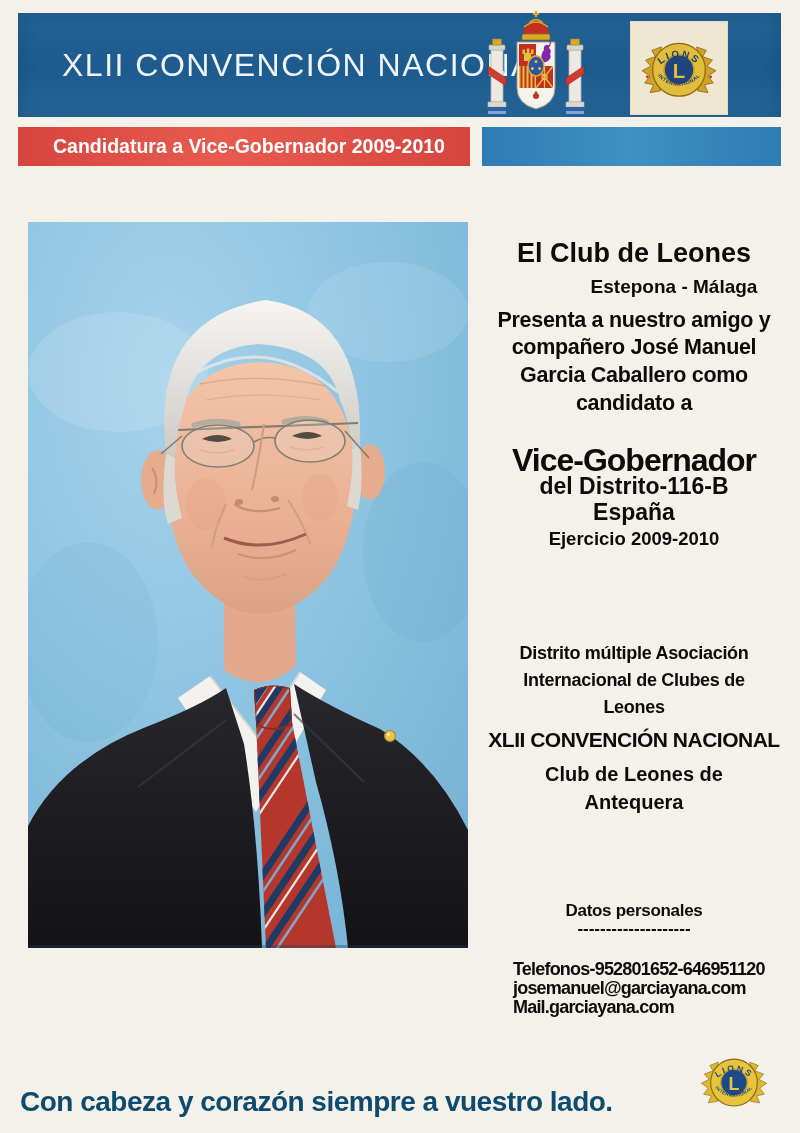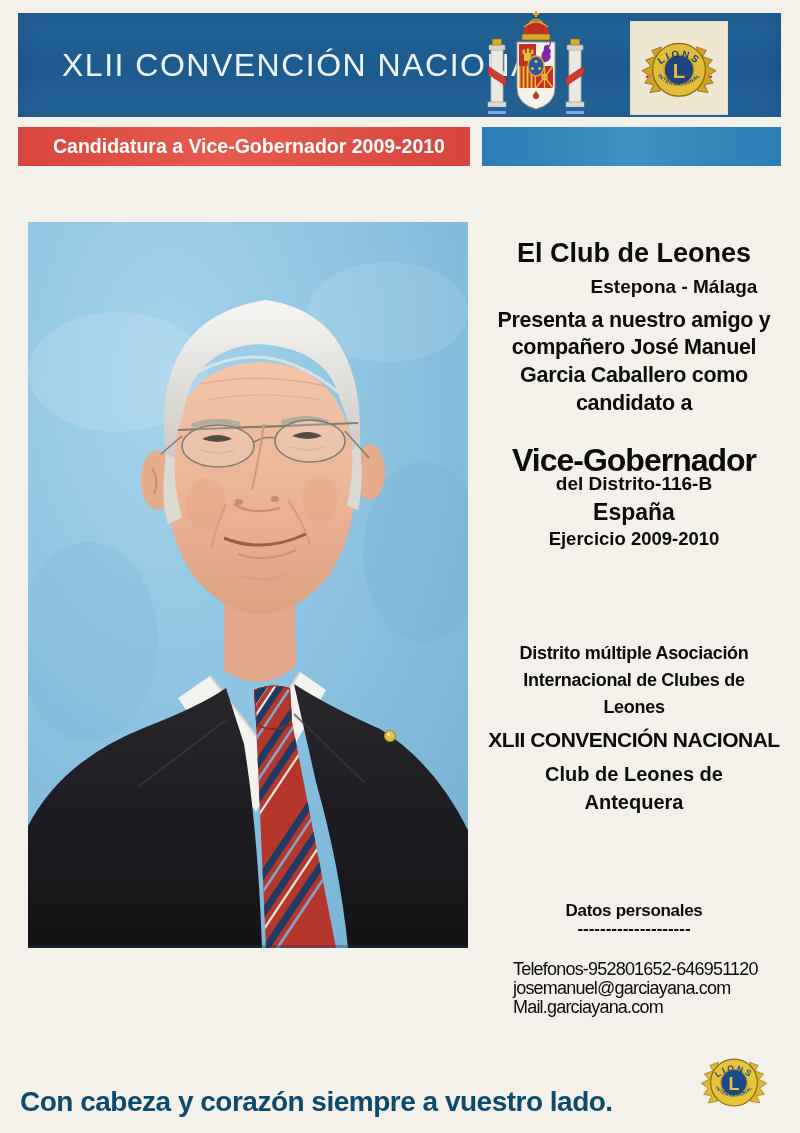--- a/index.html
+++ b/index.html
@@ -31,32 +31,32 @@
   
   .rc{position:absolute;left:468px;top:222px;width:332px;height:890px;}
   .rc .c{position:absolute;left:0;width:100%;text-align:center;font-weight:700;white-space:nowrap;}
   .t-club{top:16px;font-size:27px;}
   .t-loc{top:54px;font-size:19px;padding-left:40px;}
   .t-p0{top:86px;font-size:21.5px;letter-spacing:-0.3px;}
   .t-p1{top:113px;font-size:21.5px;letter-spacing:-0.3px;}
   .t-p2{top:141px;font-size:21.5px;letter-spacing:-0.3px;}
   .t-p3{top:169px;font-size:21.5px;letter-spacing:-0.3px;}
   .t-pos{top:188px;font-size:32px;letter-spacing:-1px;margin-top:32px;}
-  .t-d0{top:251px;font-size:19px;}
+  .t-d0{top:251px;font-size:23px;}
   .t-d1{top:277px;font-size:23px;}
   .t-d2{top:306px;font-size:18.5px;}
   .t-a0{top:421px;font-size:18px;letter-spacing:-0.3px;}
   .t-a1{top:448px;font-size:18px;letter-spacing:-0.3px;}
   .t-a2{top:475px;font-size:18px;letter-spacing:-0.3px;}
   .t-conv{top:506px;font-size:21px;letter-spacing:-0.5px;}
   .t-h0{top:541px;font-size:20px;}
   .t-h1{top:569px;font-size:20px;}
   .t-datos{top:679px;font-size:17px;letter-spacing:-0.3px;}
   .t-dash{top:697px;font-size:17px;letter-spacing:0;}
-  .contact{position:absolute;left:45px;top:738px;text-align:left;font-weight:400;
+  .contact{position:absolute;left:45px;top:738px;text-align:left;font-weight:700;
            font-size:18px;line-height:19px;letter-spacing:-0.8px;white-space:nowrap;}
 
   
   .slogan{position:absolute;left:20px;top:1086px;font-size:28px;font-weight:700;
           letter-spacing:-0.5px;color:#0c4a6e;white-space:nowrap;}
   .bottom-logo{position:absolute;left:694px;top:1042px;width:80px;height:78px;}
 </style>
 </head>
 <body>
 

